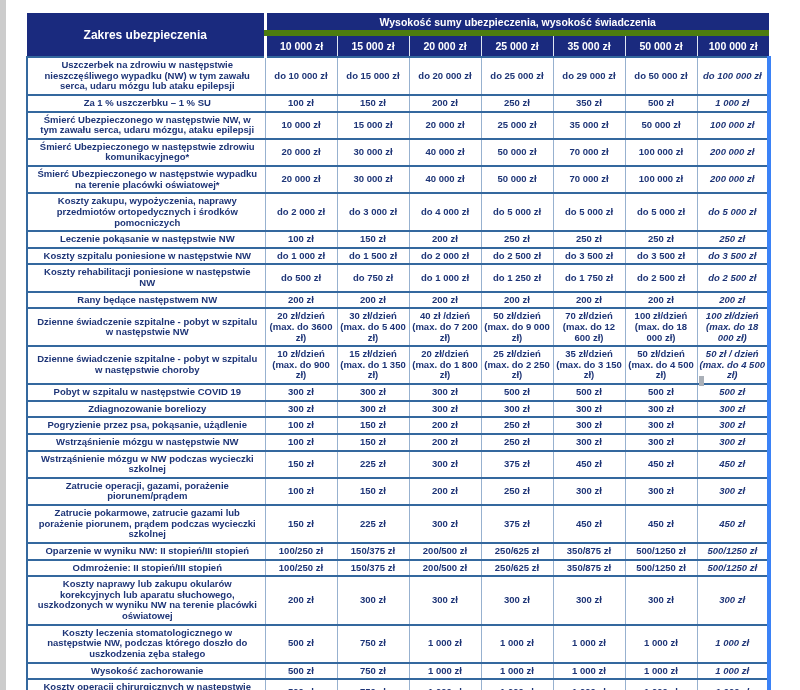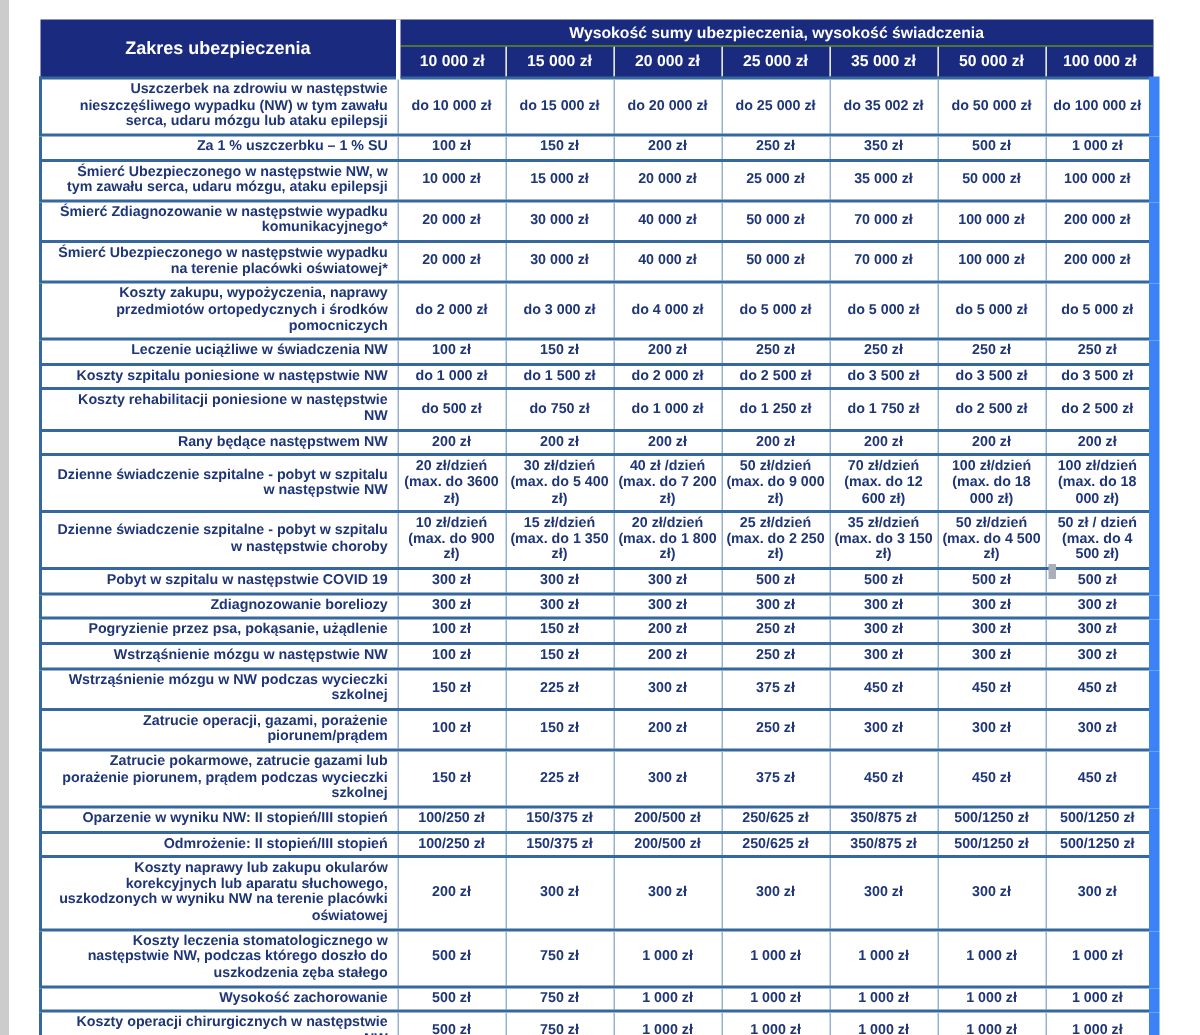--- a/index.html
+++ b/index.html
@@ -14,32 +14,32 @@
     position:absolute;left:26px;top:13px;width:745px;
     border-collapse:collapse;table-layout:fixed;
   }
   col.lblcol{width:238px;}
   col.valcol{width:72px;}
   th{
     background:#1a2a7e;color:#ffffff;font-weight:700;
     text-align:center;vertical-align:middle;
   }
   th.corner{font-size:12px;border-right:3px solid #ffffff;}
-  th.banner{font-size:10.5px;padding:3px 0 2px;border-bottom:1px solid #4d7c0f;}
+  th.banner{font-size:10.5px;padding:3px 0 2px;border-bottom:6px solid #4d7c0f;}
   th.colsum{font-size:10.5px;padding:4px 0;}
   th.colsum + th.colsum{border-left:1px solid #dfe6f2;}
   tbody td{
     border-top:2px solid #34689e;
     font-size:9.5px;line-height:1.12;font-weight:700;color:#1e3577;
     text-align:center;vertical-align:middle;padding:2px 2px;
     white-space:pre-line;word-wrap:break-word;
   }
-  td.lbl{text-align:right;padding:2px 6px 2px 8px;border-left:2px solid #34689e;}
+  td.lbl{text-align:center;padding:2px 6px 2px 8px;border-left:2px solid #34689e;}
   td.val{border-left:1px solid #97b1cf;}
-  td.val:last-child{border-right:7px solid #3b82f6;}
+  td.val:last-child{border-right:4px solid #3b82f6;font-style:italic;}
   tbody tr:last-child td{border-bottom:2px solid #d03311;}
   .artifact{
     position:absolute;left:699px;top:376px;width:5px;height:10px;
     background:#aab0b8;
   }
 </style>
 </head>
 <body>
 
 <div class="page">
@@ -71,21 +71,21 @@
           <th class="colsum">100 000 zł</th>
         </tr>
     </thead>
     <tbody id="body-rows">
         <tr>
           <td class="lbl">Uszczerbek na zdrowiu w następstwie nieszczęśliwego wypadku (NW) w tym zawału serca, udaru mózgu lub ataku epilepsji</td>
           <td class="val">do 10 000 zł</td>
           <td class="val">do 15 000 zł</td>
           <td class="val">do 20 000 zł</td>
           <td class="val">do 25 000 zł</td>
-          <td class="val">do 35 002 zł</td>
+          <td class="val">do 29 000 zł</td>
           <td class="val">do 50 000 zł</td>
           <td class="val">do 100 000 zł</td>
         </tr>
         <tr>
           <td class="lbl">Za 1 % uszczerbku – 1 % SU</td>
           <td class="val">100 zł</td>
           <td class="val">150 zł</td>
           <td class="val">200 zł</td>
           <td class="val">250 zł</td>
           <td class="val">350 zł</td>
@@ -96,21 +96,21 @@
           <td class="lbl">Śmierć Ubezpieczonego w następstwie NW, w tym zawału serca, udaru mózgu, ataku epilepsji</td>
           <td class="val">10 000 zł</td>
           <td class="val">15 000 zł</td>
           <td class="val">20 000 zł</td>
           <td class="val">25 000 zł</td>
           <td class="val">35 000 zł</td>
           <td class="val">50 000 zł</td>
           <td class="val">100 000 zł</td>
         </tr>
         <tr>
-          <td class="lbl">Śmierć Zdiagnozowanie w następstwie wypadku komunikacyjnego*</td>
+          <td class="lbl">Śmierć Ubezpieczonego w następstwie zdrowiu komunikacyjnego*</td>
           <td class="val">20 000 zł</td>
           <td class="val">30 000 zł</td>
           <td class="val">40 000 zł</td>
           <td class="val">50 000 zł</td>
           <td class="val">70 000 zł</td>
           <td class="val">100 000 zł</td>
           <td class="val">200 000 zł</td>
         </tr>
         <tr>
           <td class="lbl">Śmierć Ubezpieczonego w następstwie wypadku na terenie placówki oświatowej*</td>
@@ -126,21 +126,21 @@
           <td class="lbl">Koszty zakupu, wypożyczenia, naprawy przedmiotów ortopedycznych i środków pomocniczych</td>
           <td class="val">do 2 000 zł</td>
           <td class="val">do 3 000 zł</td>
           <td class="val">do 4 000 zł</td>
           <td class="val">do 5 000 zł</td>
           <td class="val">do 5 000 zł</td>
           <td class="val">do 5 000 zł</td>
           <td class="val">do 5 000 zł</td>
         </tr>
         <tr>
-          <td class="lbl">Leczenie uciążliwe w świadczenia NW</td>
+          <td class="lbl">Leczenie pokąsanie w następstwie NW</td>
           <td class="val">100 zł</td>
           <td class="val">150 zł</td>
           <td class="val">200 zł</td>
           <td class="val">250 zł</td>
           <td class="val">250 zł</td>
           <td class="val">250 zł</td>
           <td class="val">250 zł</td>
         </tr>
         <tr>
           <td class="lbl">Koszty szpitalu poniesione w następstwie NW</td>

